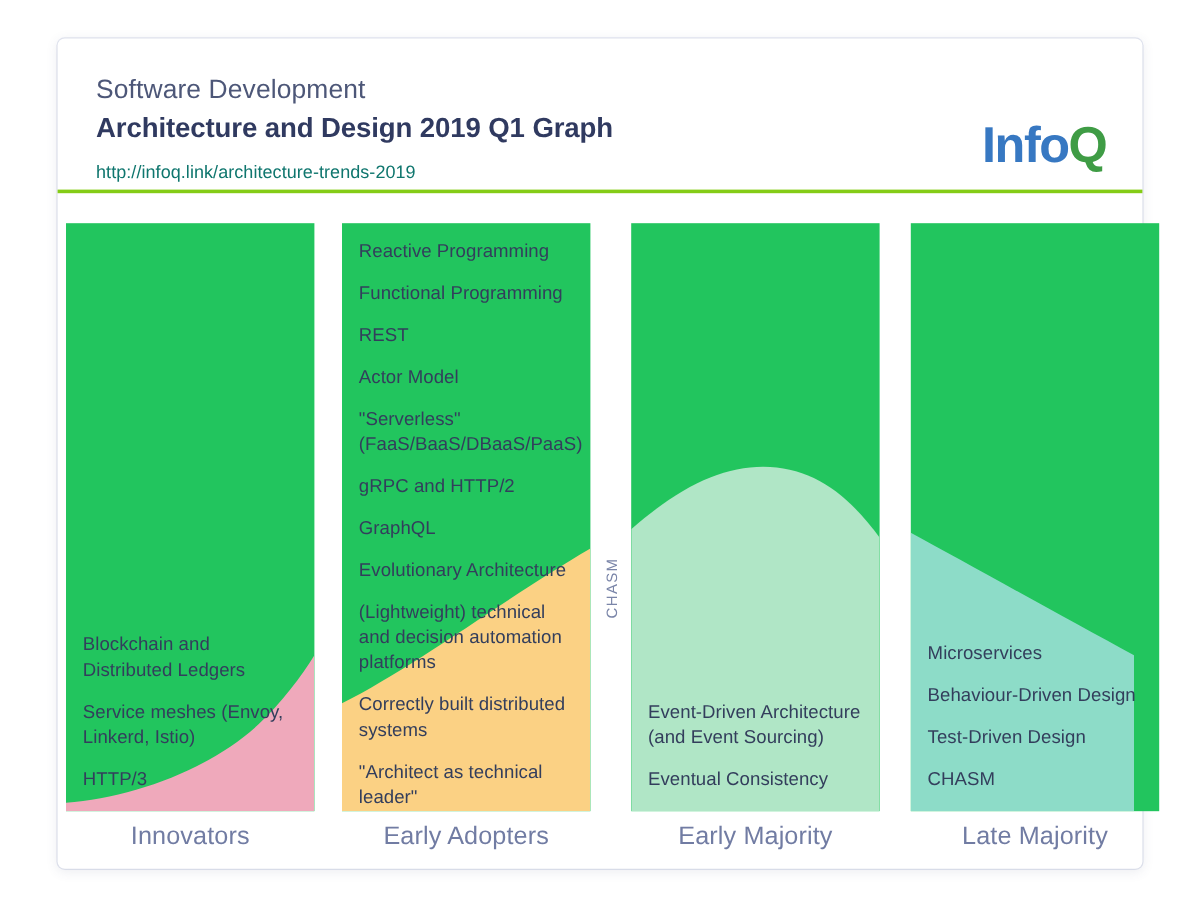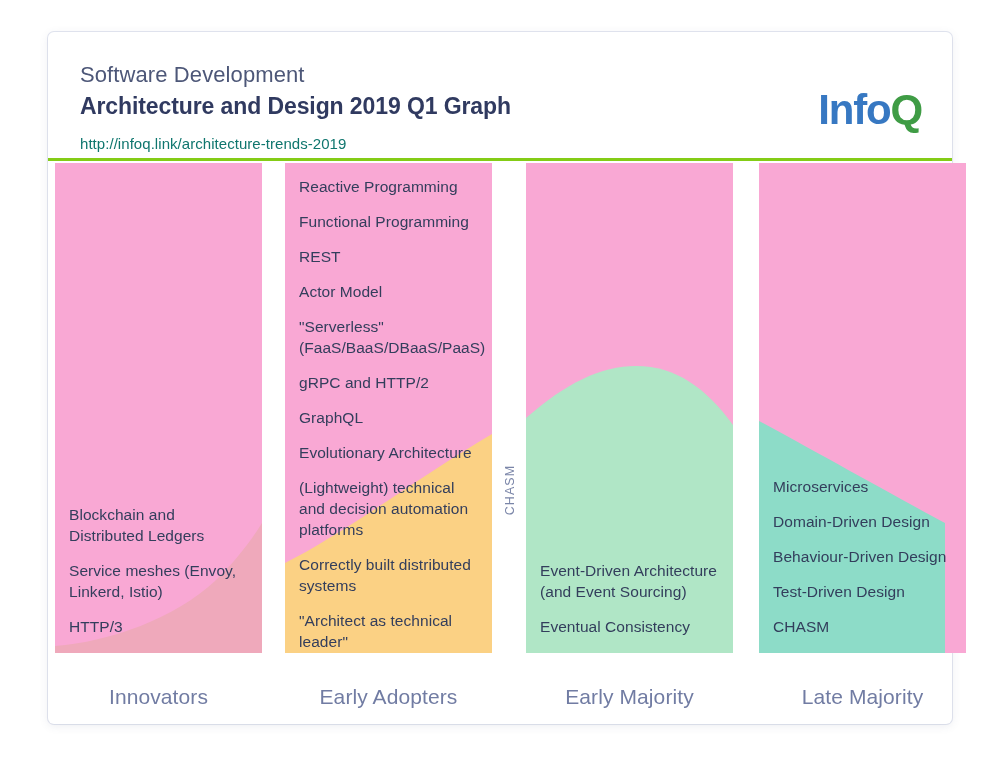--- a/index.html
+++ b/index.html
@@ -71,45 +71,45 @@
     font-size: 15px;
     color: #0f766e;
     line-height: 22px;
     margin-top: 11px;
     letter-spacing: 0.05px;
   }
 
   .logo {
     position: absolute;
     right: 30px;
-    top: 56px;
+    top: 67px;
     font-size: 42px;
     font-weight: bold;
     letter-spacing: -1.2px;
     line-height: 44px;
     white-space: nowrap;
   }
   .logo .info { color: #3778c2; }
   .logo .q    { color: #3f9c45; }
 
   
   .columns {
     position: absolute;
     left: 0;
     top: 129px;
     width: 904px;
     height: 563px;
   }
 
   .col {
     position: absolute;
-    top: 2px;
+    top: 25px;
     width: 207px;
     height: 490px;
-    background: #f9a8d4;
+    background: #22c55e;
     overflow: hidden;
   }
 
   .col-0 { left: 7px; }
   .col-1 { left: 237px; }
   .col-2 { left: 478px; }
   .col-3 { left: 711px; }
 
   .col-svg {
     position: absolute;
@@ -242,21 +242,20 @@
           <div class="item">Eventual Consistency</div>
         </div>
       </div>
 
       <div class="col col-3">
         <svg class="col-svg" viewBox="0 0 207 490" preserveAspectRatio="none">
           <path d="M0,490 L0,258 C50,285 130,330 186,360 L186,490 Z" fill="#8ddcc8"></path>
         </svg>
         <div class="items bottom">
           <div class="item">Microservices</div>
-          <div class="item">Domain-Driven Design</div>
           <div class="item">Behaviour-Driven Design</div>
           <div class="item">Test-Driven Design</div>
           <div class="item">CHASM</div>
         </div>
       </div>
 
       <div class="chasm">
         <span>CHASM</span>
       </div>
 

